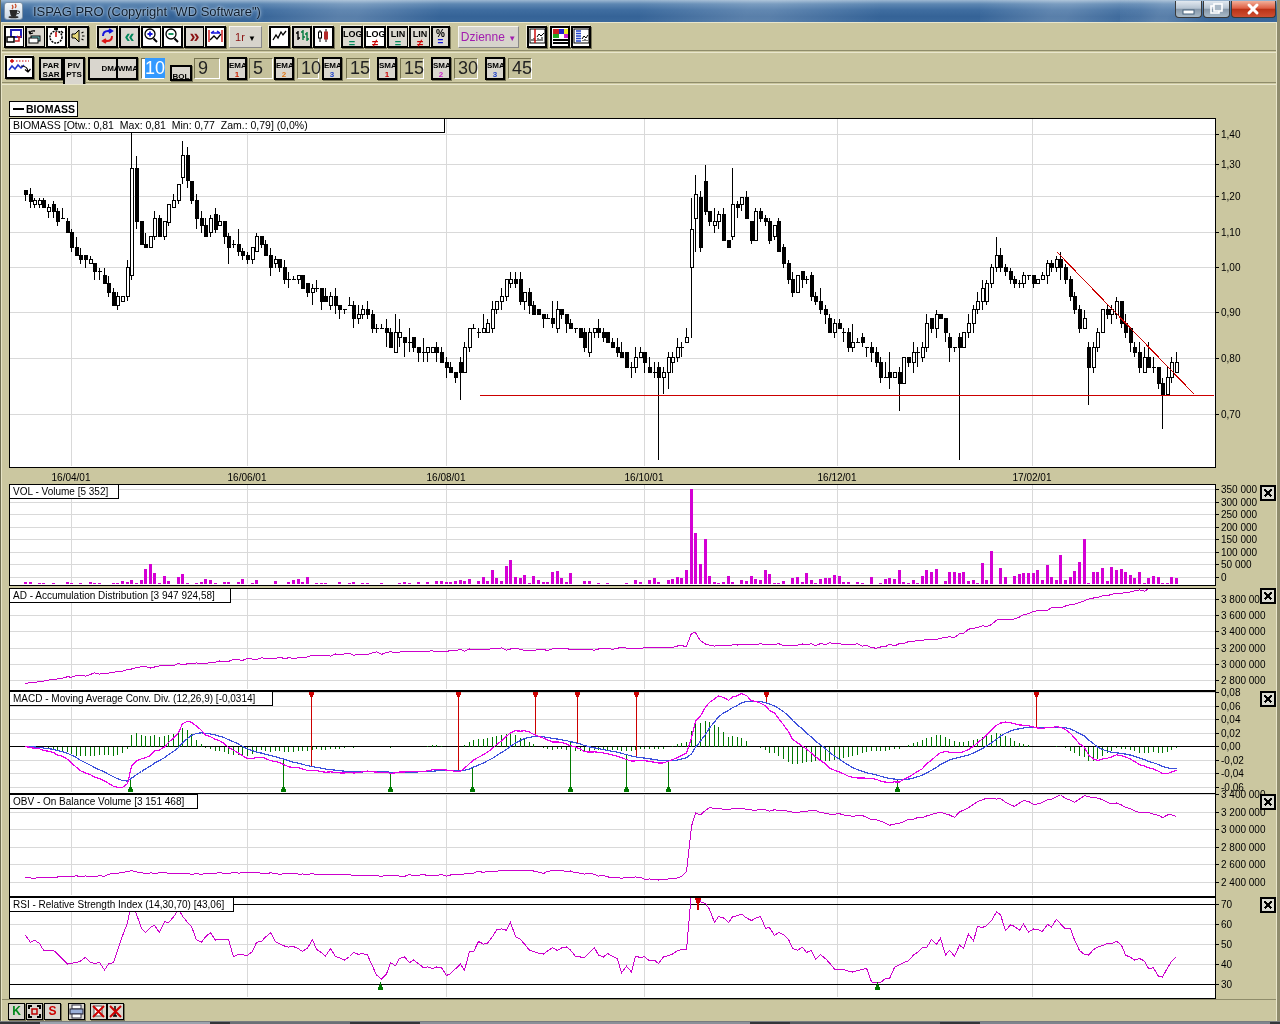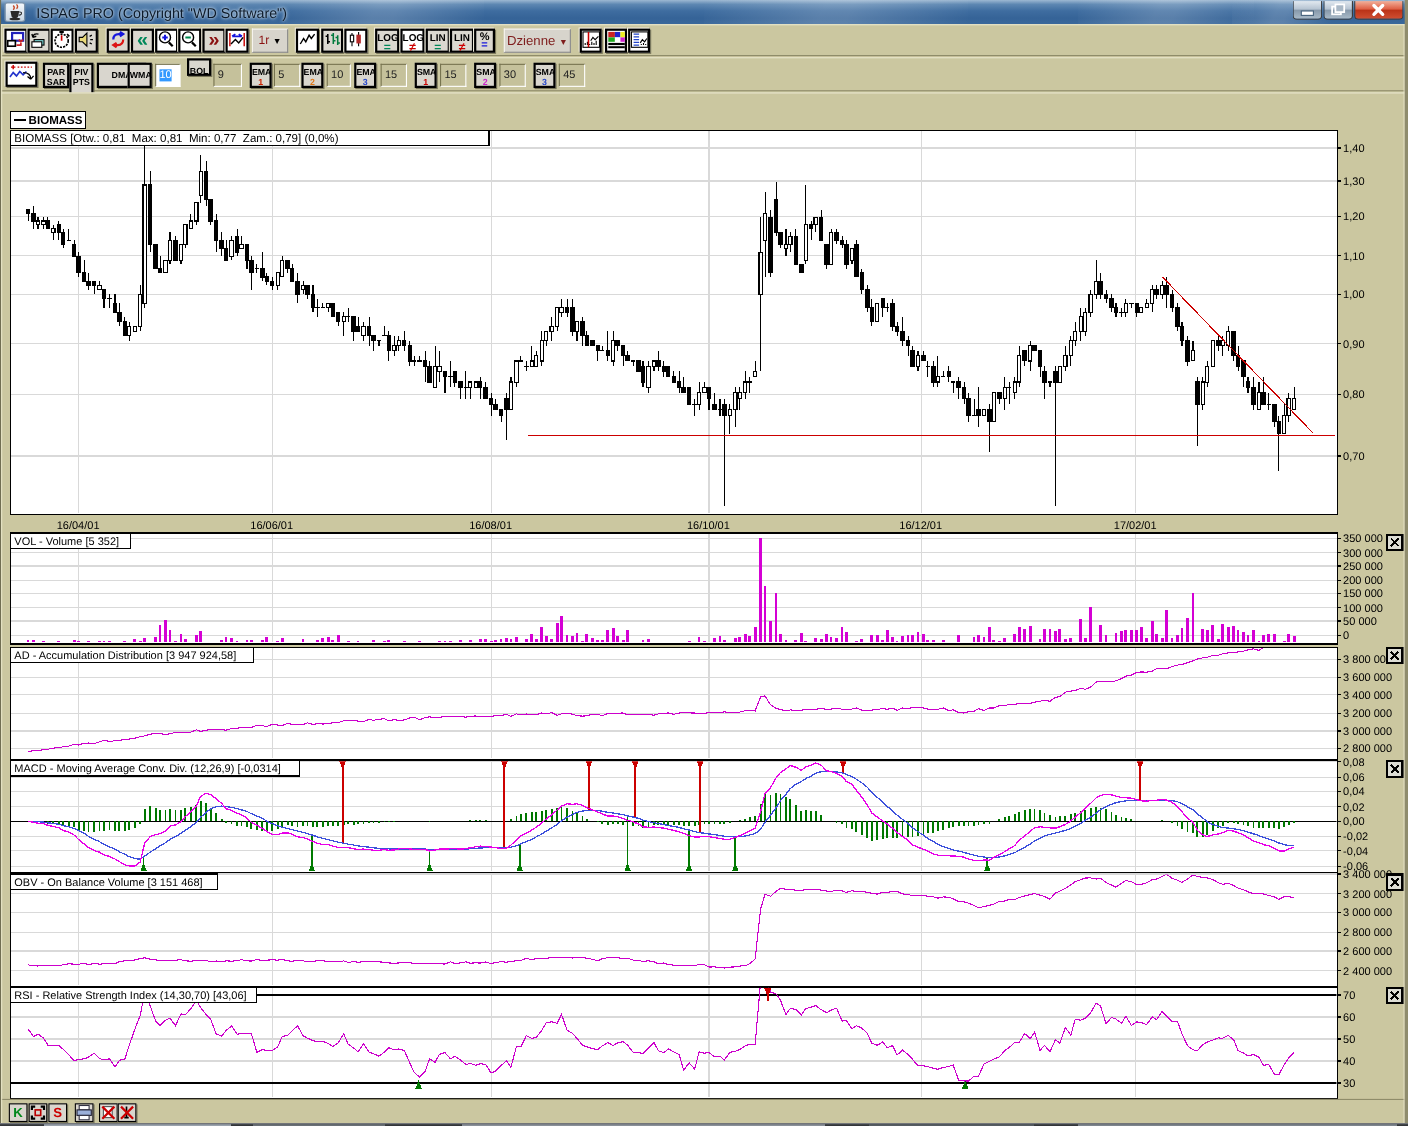--- a/index.html
+++ b/index.html
@@ -16,22 +16,22 @@
 #bclose{left:1231px;width:45px;background:linear-gradient(180deg,#f2b09a 0%,#de5f44 45%,#bb3318 52%,#cf4f32 100%)}
 
 #row1{position:absolute;left:0;top:22px;width:1280px;height:29px;background:#cbc7a0;border-top:1px solid #e9e6cd;border-bottom:1px solid #8f8c6a}
 #row2{position:absolute;left:0;top:52px;width:1280px;height:31px;background:#cbc7a0;border-top:1px solid #e9e6cd;border-bottom:1px solid #8f8c6a}
 #client{position:absolute;left:0;top:84px;width:1280px;height:915px;background:#cbc7a0;border-top:1px solid #e9e6cd}
 .tbtn{position:absolute;border:2px solid #000;background:#dbd8d0;box-shadow:1px 1px 0 #797659, -1px -1px 0 #efecdc;}
 .tbtn.white{background:#fff}
 .t2btn{position:absolute;border:2px solid #000;background:#d9d6ce;box-shadow:1px 1px 0 #797659;font-weight:bold;
  font-size:8px;line-height:9px;text-align:center;color:#000;letter-spacing:0}
 .fld{position:absolute;height:21px;border:1px solid #777450;border-right-color:#fff;border-bottom-color:#fff;background:#c5c19b;
- font-size:10px;color:#222;padding-left:3px;line-height:19px}
-.ddb{position:absolute;border:1px solid #888;border-top-color:#f6f4ee;border-left-color:#f6f4ee;background:#d7d4cc;color:#7f1d1d;
+ font-size:18px;color:#222;padding-left:3px;line-height:19px}
+.ddb{position:absolute;border:1px solid #888;border-top-color:#f6f4ee;border-left-color:#f6f4ee;background:#d7d4cc;color:#a21caf;
  text-align:center}
 
 #bbar{position:absolute;left:0;top:999px;width:1280px;height:22px;background:#cbc7a0;border-top:1px solid #8f8c6a}
 .bbtn{position:absolute;top:1003px;width:17px;height:17px;border:1px solid #000;background:#d9d6ce;box-shadow:1px 1px 0 #797659;
  font-size:12px;font-weight:bold;text-align:center;line-height:15px}
 #strip{position:absolute;left:0;top:1021px;width:1280px;height:3px;background:#33363a;border-top:1px solid #787c80}
 svg text{font-family:"Liberation Sans",sans-serif}
 </style></head><body>
 <div id="win">
 
@@ -211,21 +211,21 @@
         <div style="margin-top:2px">PIV</div>
         <div style="color:#000">PTS</div>
       </div>
 <div class="t2btn" style="left:88px;top:4px;width:45px;height:23px">
         <div style="font-size:8px;line-height:19px">DMA</div>
       </div>
 <div class="t2btn" style="left:116px;top:4px;width:22px;height:23px">
         <div style="font-size:8px;line-height:19px">WMA</div>
       </div>
 <div class="fld" style="left:141px;top:5px;width:23px;background:#fff"><span style="background:#3399ff;color:#fff">10</span></div>
-<div class="t2btn" style="left:170px;top:0;width:22px;height:16px">
+<div class="t2btn" style="left:170px;top:12px;width:22px;height:16px">
         <div style="font-size:8px;line-height:19px">BOL</div>
       </div>
 <div class="fld" style="left:194px;top:5px;width:26px">9</div>
 <div class="t2btn" style="left:227px;top:4px;width:20px;height:23px">
         <div style="margin-top:2px">EMA</div>
         <div style="color:#cc2200">1</div>
       </div>
 <div class="fld" style="left:249px;top:5px;width:24px">5</div>
 <div class="t2btn" style="left:274px;top:4px;width:20px;height:23px">
         <div style="margin-top:2px">EMA</div>

